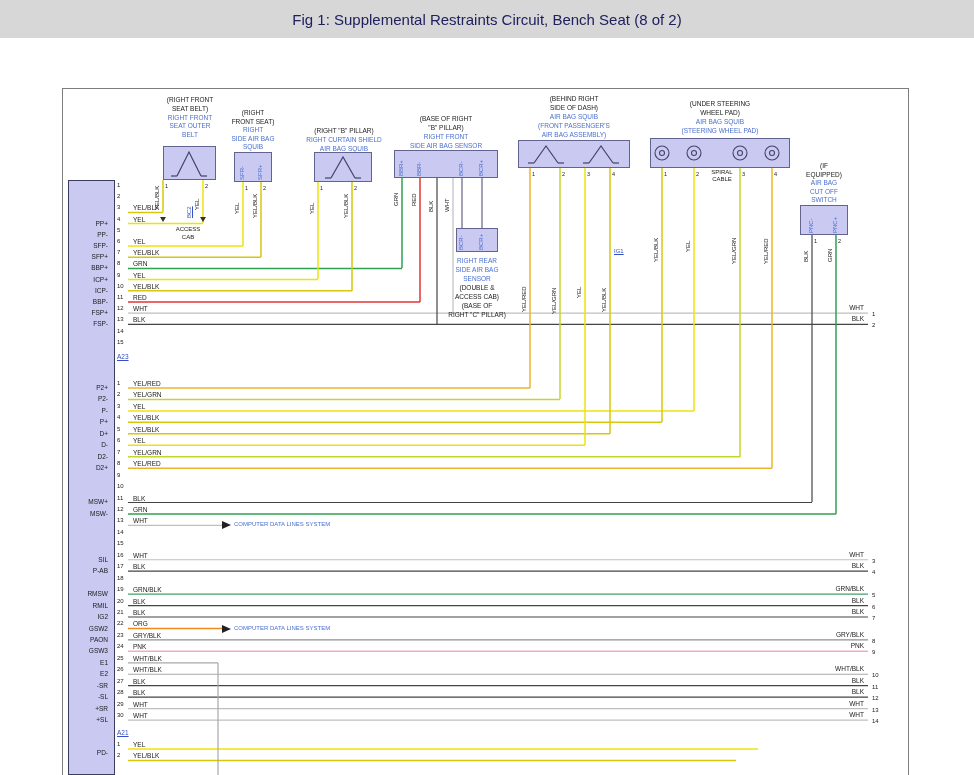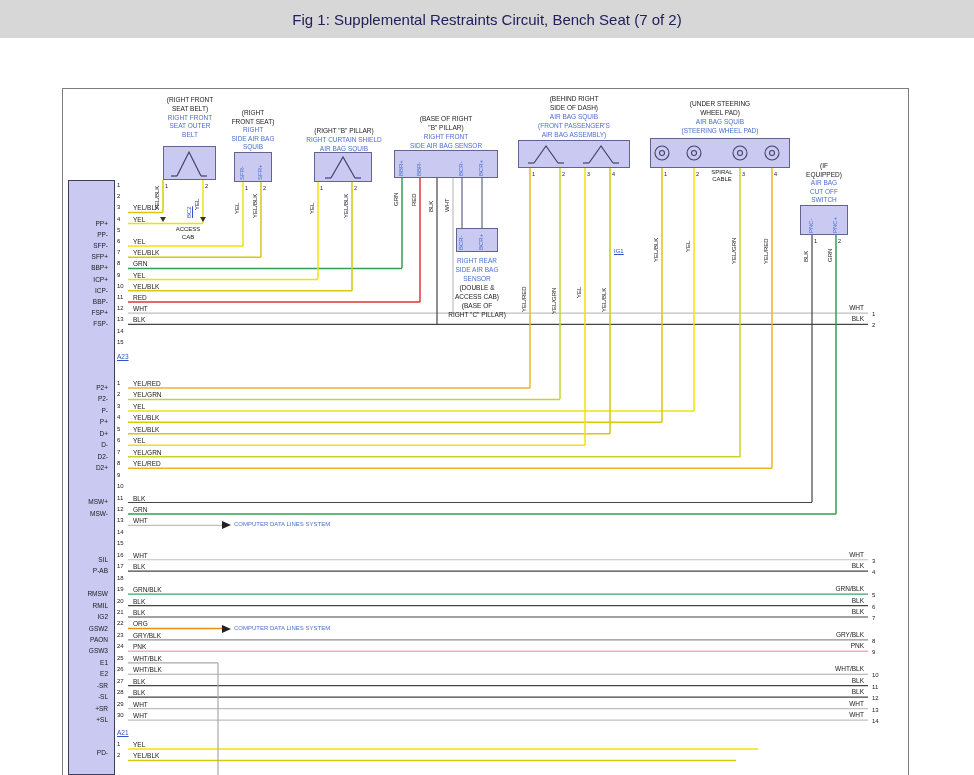--- a/index.html
+++ b/index.html
@@ -18,21 +18,21 @@
   .frame{position:absolute;border:1px solid #7d7d7d;box-sizing:border-box;}
   .ecu{position:absolute;background:#c9c9f1;border:1px solid #3c3c5c;box-sizing:border-box;}
   .ctr{text-align:center;}
   .num{font-size:6px;color:#222;}
 </style>
 </head>
 <body>
 
 <div id="stage">
   <div class="hdr">
-    <span class="ttl">Fig 1: Supplemental Restraints Circuit, Bench Seat (7 of 2)</span>
+    <span class="ttl">Fig 1: Supplemental Restraints Circuit, Bench Seat (8 of 2)</span>
   </div>
   <div id="under">
       <div class="frame" style="left: 62px; top: 88px; width: 847px; height: 700px;"></div>
       <div class="ecu" style="left: 68px; top: 180px; width: 47px; height: 595px;"></div>
       <div class="box" style="left: 163px; top: 146px; width: 53px; height: 34px;"></div>
       <div class="box" style="left: 234px; top: 152px; width: 38px; height: 30px;"></div>
       <div class="box" style="left: 314px; top: 152px; width: 58px; height: 30px;"></div>
       <div class="box" style="left: 394px; top: 150px; width: 104px; height: 28px;"></div>
       <div class="box" style="left: 456px; top: 228px; width: 42px; height: 24px;"></div>
       <div class="box" style="left: 518px; top: 140px; width: 112px; height: 28px;"></div>

